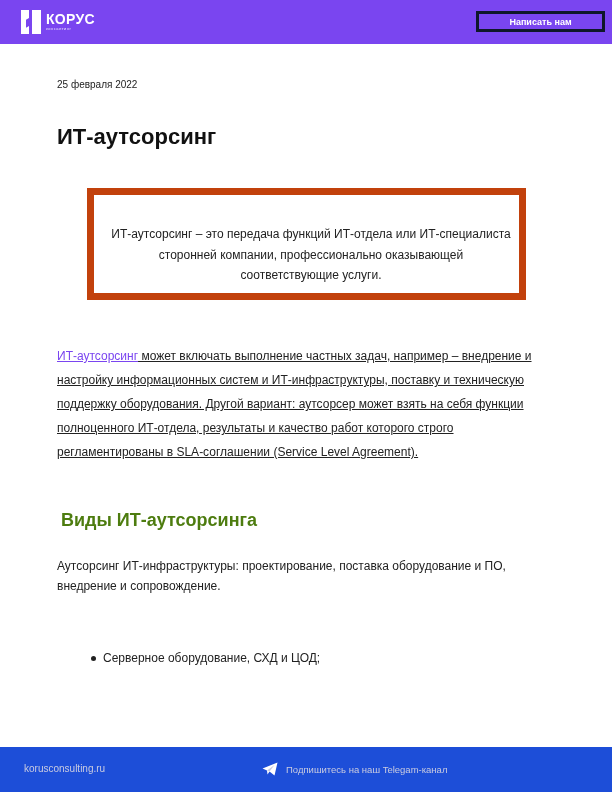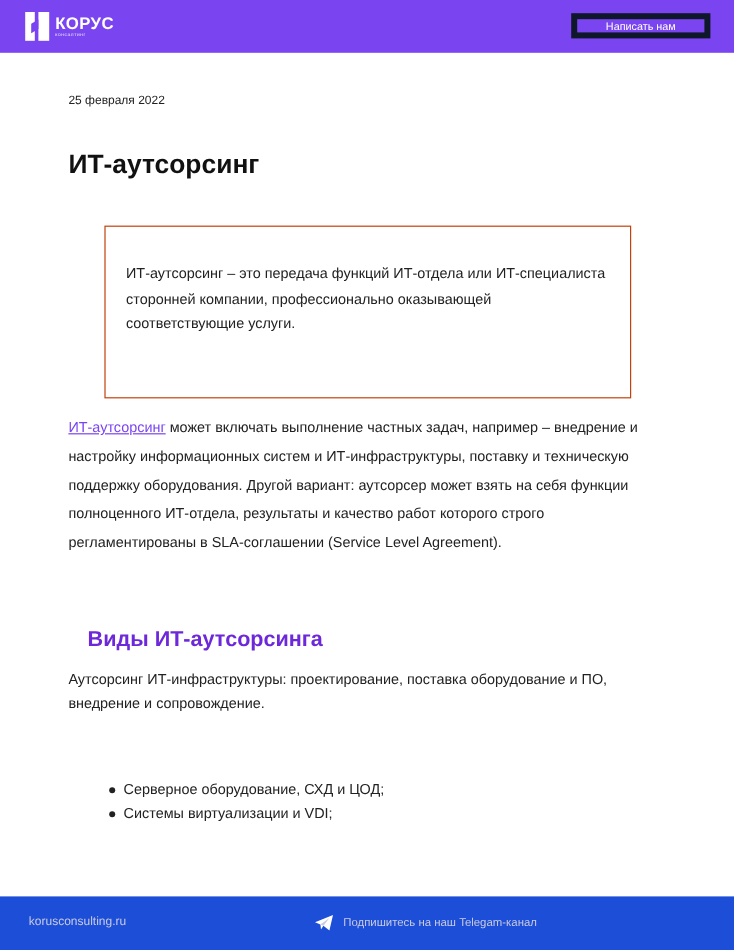--- a/index.html
+++ b/index.html
@@ -13,41 +13,41 @@
   }
   .logo { position: absolute; left: 21px; top: 10px; height: 24px; display: flex; align-items: center; }
   .logo-mark { width: 20px; height: 24px; position: relative; }
   .logo-mark .l { position: absolute; left: 0; top: 0; width: 8px; height: 24px; background: #fff; }
   .logo-mark .r { position: absolute; left: 11px; top: 0; width: 9px; height: 24px; background: #fff; }
   .logo-mark .notch { position: absolute; left: 5px; top: 8px; width: 6px; height: 8px; background: #7a45f0; transform: skewY(-30deg); }
   .logo-text { margin-left: 5px; display: flex; flex-direction: column; color: #fff; }
   .logo-name { font-size: 14px; font-weight: bold; letter-spacing: 0.3px; line-height: 14px; }
   .logo-sub { font-size: 4px; line-height: 6px; letter-spacing: 0.5px; opacity: 0.85; }
   .header-btn {
-    position: absolute; left: 476px; top: 11px; width: 116px; height: 21px;
-    border: 5px solid #0f172a; box-sizing: border-box; color: #fff;
-    font-size: 9px; font-weight: normal; display: flex; align-items: center; justify-content: center;
+    position: absolute; left: 476px; top: 11px; width: 129px; height: 21px;
+    border: 3px solid #0f172a; box-sizing: border-box; color: #fff;
+    font-size: 9px; font-weight: bold; display: flex; align-items: center; justify-content: center;
     background: transparent;
   }
   .date { position: absolute; left: 57px; top: 79px; font-size: 10px; color: #222; }
   .title { position: absolute; left: 57px; top: 124px; font-size: 22px; font-weight: bold; color: #111; margin: 0; }
   .callout {
-    position: absolute; left: 87px; top: 188px; width: 439px; height: 144px;
-    border: 1px solid #c2410c; box-sizing: border-box;
+    position: absolute; left: 87px; top: 188px; width: 439px; height: 112px;
+    border: 7px solid #c2410c; box-sizing: border-box; text-align: center;
   }
   .callout-text {
     position: absolute; left: 17px; top: 29px; width: 400px;
     font-size: 12px; line-height: 20.5px; color: #222;
   }
   .para {
     position: absolute; left: 57px; top: 344px; width: 500px;
-    font-size: 12px; line-height: 24px; color: #222;
+    font-size: 12px; line-height: 24px; color: #222; text-decoration: underline;
   }
   .para a { color: #7a45f0; text-decoration: underline; text-decoration-color: #7a45f0; }
-  .h2 { position: absolute; left: 57px; top: 506px; font-size: 18px; font-weight: bold; color: #6d28d9; margin: 16px; }
+  .h2 { position: absolute; left: 57px; top: 506px; font-size: 18px; font-weight: bold; color: #4d7c0f; margin: 4px; }
   .para2 {
     position: absolute; left: 57px; top: 557px; width: 500px;
     font-size: 12px; line-height: 19.5px; color: #222;
   }
   .list { position: absolute; left: 71px; top: 632px; margin: 16px; padding: 0; list-style: none; }
   .list li { position: relative; padding-left: 16px; font-size: 12px; line-height: 20px; color: #222; }
   .list li::before {
     content: ""; position: absolute; left: 4px; top: 8px; width: 5px; height: 5px; border-radius: 50%; background: #222;
   }
   .footer {
@@ -91,21 +91,20 @@
   </div>
 
   <div class="para"><a href="#">ИТ-аутсорсинг</a><span> может включать выполнение частных задач, например – внедрение и настройку информационных систем и ИТ-инфраструктуры, поставку и техническую поддержку оборудования. Другой вариант: аутсорсер может взять на себя функции полноценного ИТ-отдела, результаты и качество работ которого строго регламентированы в SLA-соглашении (Service Level Agreement).</span></div>
 
   <h2 class="h2">Виды ИТ-аутсорсинга</h2>
 
   <div class="para2">Аутсорсинг ИТ-инфраструктуры: проектирование, поставка оборудование и ПО, внедрение и сопровождение.</div>
 
   <ul class="list">
     <li>Серверное оборудование, СХД и ЦОД;</li>
-    <li>Системы виртуализации и VDI;</li>
   </ul>
 </main>
 
 <footer class="footer">
   <span class="footer-site">korusconsulting.ru</span>
   <svg class="tg-icon" viewBox="0 0 16 14">
     <path d="M0.5 6.5 L15.5 0.5 L12.5 13.5 L7.5 9.5 L5.5 12.5 L5 8.5 Z" fill="#ffffff"></path>
     <path d="M5 8.5 L12.5 3 L7.5 9.5 Z" fill="#c9cbe0"></path>
   </svg>
   <span class="footer-cta">Подпишитесь на наш Telegam-канал</span>

